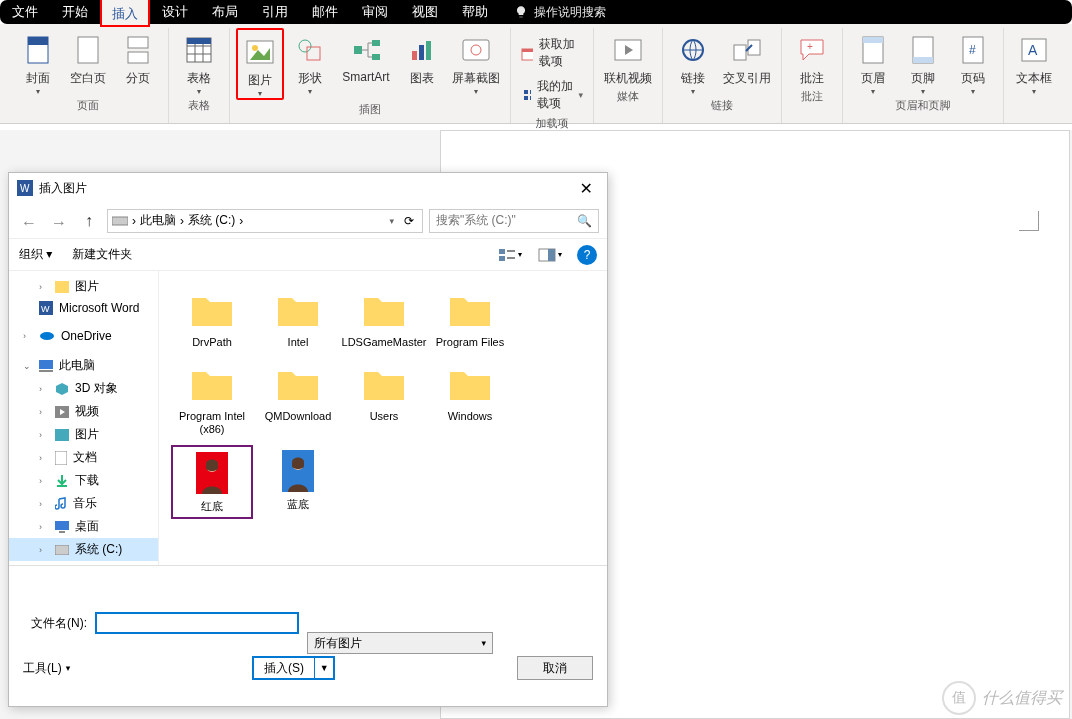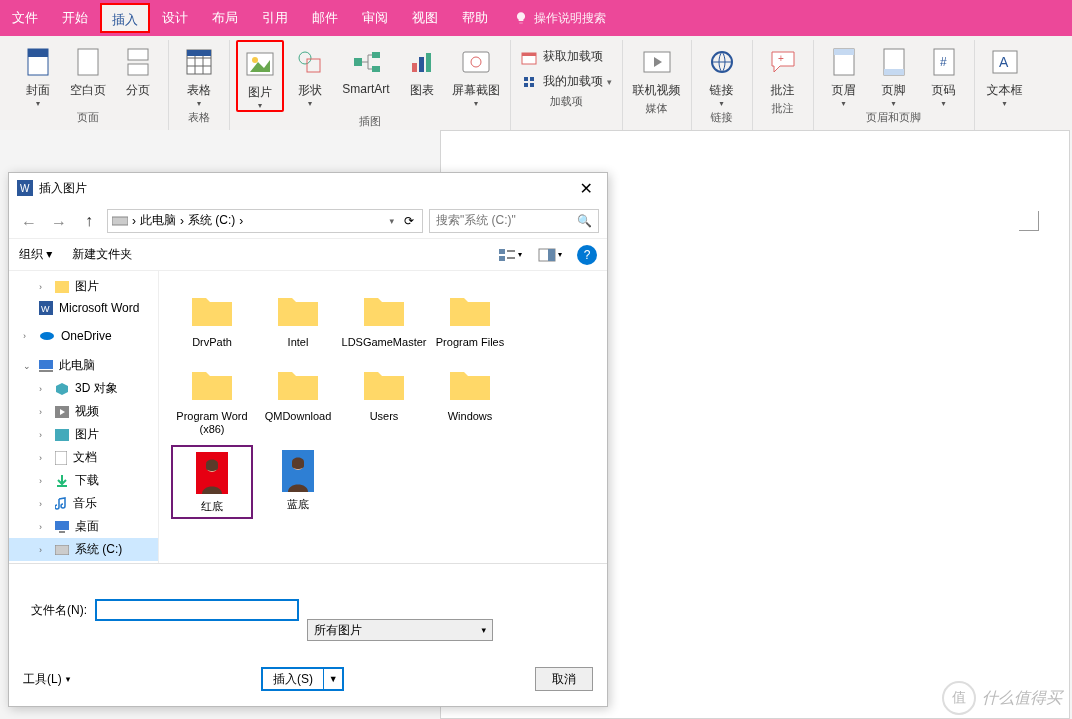--- a/index.html
+++ b/index.html
@@ -1,19 +1,19 @@
 <!DOCTYPE html>
 <html><head>
 <meta charset="utf-8">
 <style>
 * { box-sizing: border-box; margin: 0; padding: 0; font-family: "Microsoft YaHei", sans-serif; }
 body { width: 1072px; height: 719px; background: #fff; position: relative; overflow: hidden; }
 
 
-.ribbon-tabs { background: #ec4899; height: 36px; display: flex; align-items: center; color: #fff; font-size: 13px; }
+.ribbon-tabs { background: #000000; height: 24px; display: flex; align-items: center; color: #fff; font-size: 13px; border-radius: 7px; }
 .ribbon-tabs .tab { padding: 0 12px; height: 30px; line-height: 30px; cursor: pointer; }
 .ribbon-tabs .tab.active { background: #f3f2f1; color: #2b579a; }
 .ribbon-tabs .highlight-red { border: 2px solid #ff0000; padding: 0 10px; }
 .ribbon-tabs .bulb { margin-left: 14px; display: flex; align-items: center; font-size: 12px; opacity: 0.9; }
 .ribbon-tabs .bulb svg { margin-right: 6px; }
 
 
 .ribbon { background: #f3f2f1; border-bottom: 1px solid #d0d0d0; height: 100px; display: flex; padding: 4px 8px 0 8px; }
 .group { display: flex; flex-direction: column; align-items: center; border-right: 1px solid #dcdcdc; padding: 0 6px; }
 .group:last-child { border-right: none; }
@@ -58,31 +58,31 @@
 .tree-item { display: flex; align-items: center; padding: 3px 6px 3px 14px; cursor: pointer; gap: 6px; white-space: nowrap; }
 .tree-item.indent { padding-left: 30px; }
 .tree-item.selected { background: #cde8ff; }
 .tree-item .exp { width: 10px; color: #666; font-size: 9px; }
 .folder-view { flex: 1; padding: 12px; display: flex; flex-wrap: wrap; align-content: flex-start; gap: 4px; overflow-y: auto; }
 .fitem { width: 82px; display: flex; flex-direction: column; align-items: center; font-size: 11px; text-align: center; cursor: pointer; padding: 4px; }
 .fitem.highlight-red { border: 2px solid #701a75; }
 .fitem .thumb { width: 48px; height: 45px; display: flex; align-items: center; justify-content: center; margin-bottom: 4px; }
 .fitem .fname { line-height: 1.2; }
 
-.dlg-bottom { border-top: 1px solid #e0e0e0; padding: 15px 14px; display: flex; flex-direction: column; gap: 26px; font-size: 12px; }
+.dlg-bottom { border-top: 1px solid #e0e0e0; padding: 26px 14px; display: flex; flex-direction: column; gap: 2px; font-size: 12px; }
 .row1 { display: flex; align-items: center; gap: 8px; }
 .row1 label { width: 64px; text-align: right; }
 .filename-input { width: 204px; height: 22px; border: 2px solid #0078d4; padding: 0 4px; }
 .filetype-select { width: 186px; height: 22px; border: 1px solid #999; background: #efefef; display: flex; align-items: center; justify-content: space-between; padding: 0 6px; margin-top: 40px; }
 .row2 { display: flex; align-items: center; justify-content: space-between; gap: 12px; }
 .tool-drop { display: flex; align-items: center; gap: 4px; cursor: pointer; }
 .btn-main { display: flex; border: 2px solid #0078d4; height: 24px; cursor: pointer; }
 .btn-main .lbl { padding: 0 10px; display: flex; align-items: center; border-right: 1px solid #0078d4; }
 .btn-main .drop { width: 18px; display: flex; align-items: center; justify-content: center; font-size: 9px; }
-.btn-plain { height: 24px; width: 58px; border: 1px solid #999; background: #efefef; display: flex; align-items: center; justify-content: center; cursor: pointer; }
+.btn-plain { height: 24px; width: 76px; border: 1px solid #999; background: #efefef; display: flex; align-items: center; justify-content: center; cursor: pointer; }
 
 
 .watermark { position: absolute; right: 10px; bottom: 4px; display: flex; align-items: center; color: #bbb; font-size: 16px; font-style: italic; gap: 6px; }
 .watermark .circle { width: 34px; height: 34px; border: 2px solid #ddd; border-radius: 50%; display: flex; align-items: center; justify-content: center; font-size: 14px; font-style: normal; }
 
 
 .ficon-folder { fill: #ffd868; }
 </style>
 </head>
 <body>
@@ -259,20 +259,30 @@
       <div class="rbutton">
           <div class="icon">
             <svg width="26" height="26">
               <circle cx="13" cy="13" r="10" fill="none" stroke="#2b579a" stroke-width="2"></circle>
               <path d="M3 13h20M13 3c4 4 4 16 0 20M13 3c-4 4-4 16 0 20" fill="none" stroke="#2b579a"></path>
             </svg>
           </div>
           <div class="label">链接</div>
           <div class="caret">▾</div>
         </div>
+      <div class="rbutton" style="width:56px">
+          <div class="icon">
+            <svg width="28" height="22">
+              <rect x="1" y="6" width="12" height="15" fill="#fff" stroke="#888"></rect>
+              <rect x="15" y="1" width="12" height="15" fill="#fff" stroke="#888"></rect>
+              <path d="M13 12l6-6" stroke="#2b579a" stroke-width="2"></path>
+            </svg>
+          </div>
+          <div class="label">交叉引用</div>
+        </div>
     </div>
     <div class="group-label">链接</div>
   </div>
 
   <div class="group">
     <div class="group-items">
       <div class="rbutton">
           <div class="icon">
             <svg width="26" height="24">
               <path d="M2 2h22v14H10l-6 6V16H2z" fill="#fff" stroke="#d66"></path>
@@ -547,21 +557,21 @@
             </svg>
           </div>
           <div class="fname">Program Files</div>
         </div>
       <div class="fitem">
           <div class="thumb">
             <svg width="44" height="36">
               <path d="M2 6h14l4 4h22v24H2z" class="ficon-folder"></path>
             </svg>
           </div>
-          <div class="fname">Program Word (x86)</div>
+          <div class="fname">Program Intel (x86)</div>
         </div>
       <div class="fitem">
           <div class="thumb">
             <svg width="44" height="36">
               <path d="M2 6h14l4 4h22v24H2z" class="ficon-folder"></path>
             </svg>
           </div>
           <div class="fname">QMDownload</div>
         </div>
       <div class="fitem">

